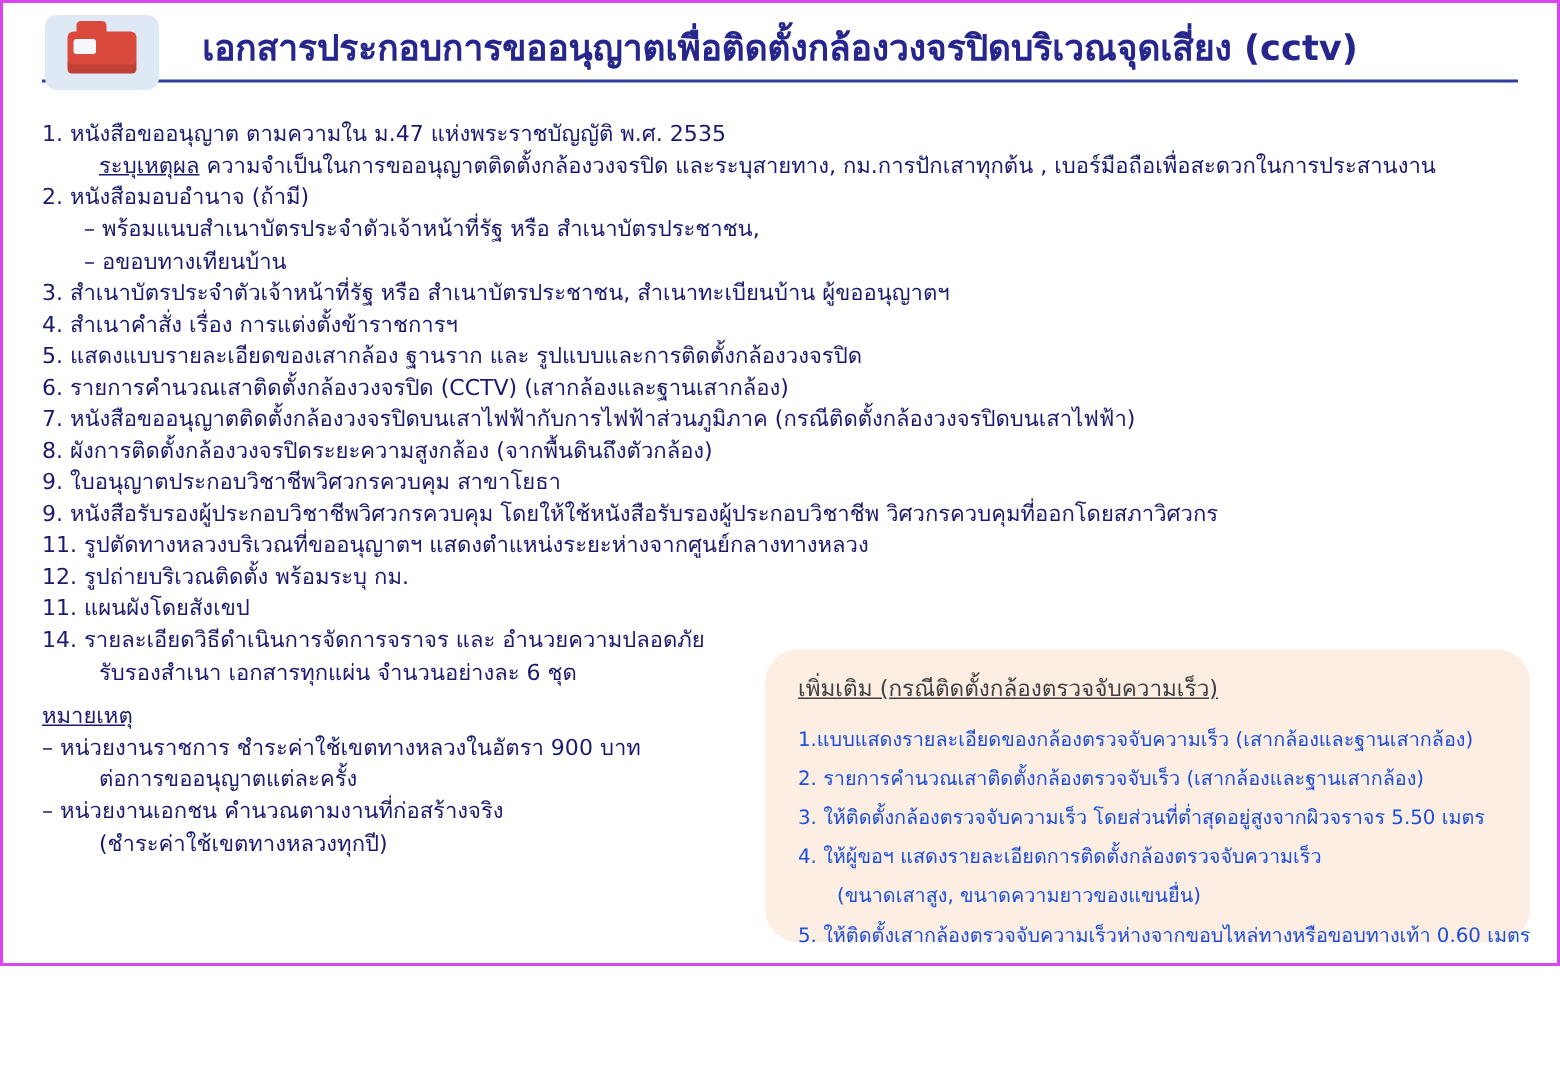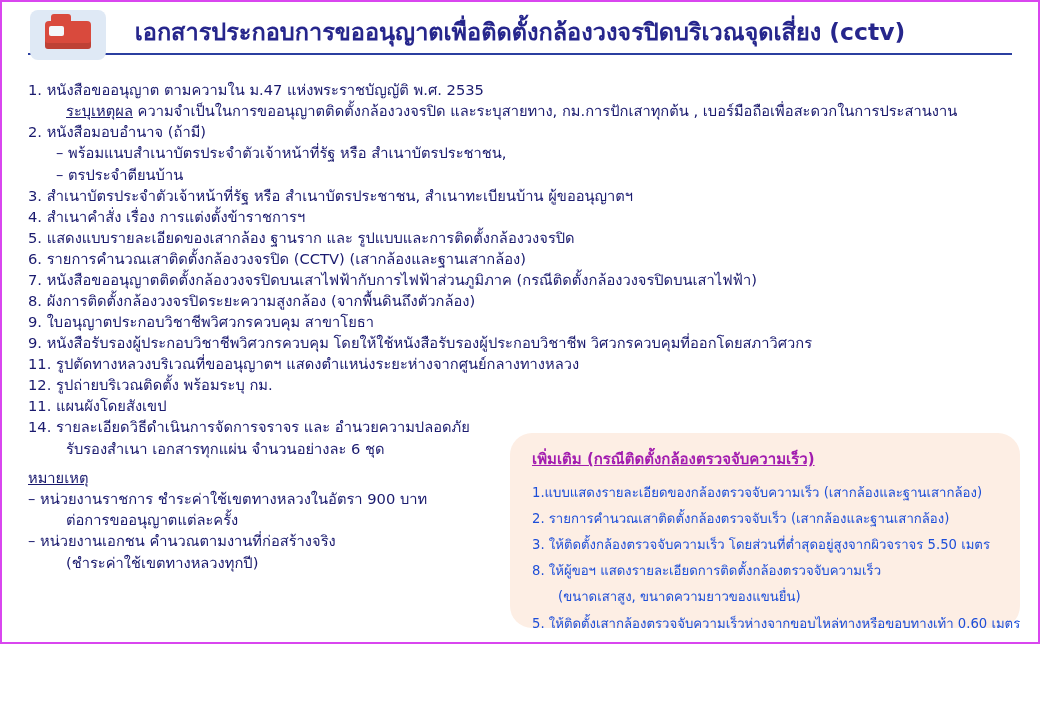--- a/index.html
+++ b/index.html
@@ -112,22 +112,22 @@
     bottom: 14px;
     width: 510px;
     height: 195px;
     box-sizing: border-box;
     background: #fdeee4;
     border-radius: 22px;
     padding: 14px 18px 10px 22px;
   }
   .panel-title {
     font-size: 15px;
-    font-weight: bold;
-    color: #a21caf;
+    font-weight: normal;
+    color: #404040;
     text-decoration: underline;
     margin-bottom: 8px;
   }
   .panel-line {
     font-size: 13.2px;
     color: #1d4ed8;
     padding: 2.6px 0;
     white-space: nowrap;
   }
   .panel-line.sub { padding-left: 26px; }
@@ -148,21 +148,21 @@
   <div class="content">
 
     <div class="line">1. หนังสือขออนุญาต ตามความใน ม.47 แห่งพระราชบัญญัติ พ.ศ. 2535</div>
 
     <div class="line indent2">
       <span class="underline">ระบุเหตุผล</span><span> ความจำเป็นในการขออนุญาตติดตั้งกล้องวงจรปิด และระบุสายทาง, กม.การปักเสาทุกต้น , เบอร์มือถือเพื่อสะดวกในการประสานงาน</span>
     </div>
 
     <div class="line">2. หนังสือมอบอำนาจ (ถ้ามี)</div>
     <div class="line indent1">– พร้อมแนบสำเนาบัตรประจำตัวเจ้าหน้าที่รัฐ หรือ สำเนาบัตรประชาชน,</div>
-    <div class="line indent1">– ตรประจำตียนบ้าน</div>
+    <div class="line indent1">– อขอบทางเทียนบ้าน</div>
     <div class="line">3. สำเนาบัตรประจำตัวเจ้าหน้าที่รัฐ หรือ สำเนาบัตรประชาชน, สำเนาทะเบียนบ้าน ผู้ขออนุญาตฯ</div>
     <div class="line">4. สำเนาคำสั่ง เรื่อง การแต่งตั้งข้าราชการฯ</div>
     <div class="line">5. แสดงแบบรายละเอียดของเสากล้อง ฐานราก และ รูปแบบและการติดตั้งกล้องวงจรปิด</div>
     <div class="line">6. รายการคำนวณเสาติดตั้งกล้องวงจรปิด (CCTV) (เสากล้องและฐานเสากล้อง)</div>
     <div class="line">7. หนังสือขออนุญาตติดตั้งกล้องวงจรปิดบนเสาไฟฟ้ากับการไฟฟ้าส่วนภูมิภาค (กรณีติดตั้งกล้องวงจรปิดบนเสาไฟฟ้า)</div>
     <div class="line">8. ผังการติดตั้งกล้องวงจรปิดระยะความสูงกล้อง (จากพื้นดินถึงตัวกล้อง)</div>
     <div class="line">9. ใบอนุญาตประกอบวิชาชีพวิศวกรควบคุม สาขาโยธา</div>
     <div class="line">9. หนังสือรับรองผู้ประกอบวิชาชีพวิศวกรควบคุม โดยให้ใช้หนังสือรับรองผู้ประกอบวิชาชีพ วิศวกรควบคุมที่ออกโดยสภาวิศวกร</div>
     <div class="line">11. รูปตัดทางหลวงบริเวณที่ขออนุญาตฯ แสดงตำแหน่งระยะห่างจากศูนย์กลางทางหลวง</div>
     <div class="line">12. รูปถ่ายบริเวณติดตั้ง พร้อมระบุ กม.</div>
@@ -177,18 +177,18 @@
     <div class="line indent2">ต่อการขออนุญาตแต่ละครั้ง</div>
     <div class="line">– หน่วยงานเอกชน คำนวณตามงานที่ก่อสร้างจริง</div>
     <div class="line indent2">(ชำระค่าใช้เขตทางหลวงทุกปี)</div>
   </div>
 
   <div class="panel">
     <div class="panel-title">เพิ่มเติม (กรณีติดตั้งกล้องตรวจจับความเร็ว)</div>
     <div class="panel-line">1.แบบแสดงรายละเอียดของกล้องตรวจจับความเร็ว (เสากล้องและฐานเสากล้อง)</div>
     <div class="panel-line">2. รายการคำนวณเสาติดตั้งกล้องตรวจจับเร็ว (เสากล้องและฐานเสากล้อง)</div>
     <div class="panel-line">3. ให้ติดตั้งกล้องตรวจจับความเร็ว โดยส่วนที่ต่ำสุดอยู่สูงจากผิวจราจร 5.50 เมตร</div>
-    <div class="panel-line">8. ให้ผู้ขอฯ แสดงรายละเอียดการติดตั้งกล้องตรวจจับความเร็ว</div>
+    <div class="panel-line">4. ให้ผู้ขอฯ แสดงรายละเอียดการติดตั้งกล้องตรวจจับความเร็ว</div>
     <div class="panel-line sub">(ขนาดเสาสูง, ขนาดความยาวของแขนยื่น)</div>
     <div class="panel-line">5. ให้ติดตั้งเสากล้องตรวจจับความเร็วห่างจากขอบไหล่ทางหรือขอบทางเท้า 0.60 เมตร</div>
   </div>
 
 </div>
 
 </body></html>

